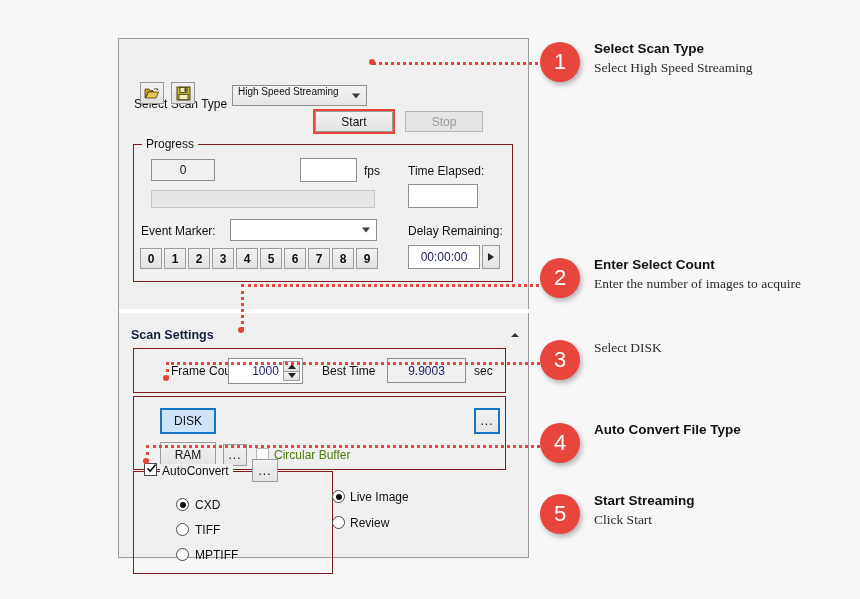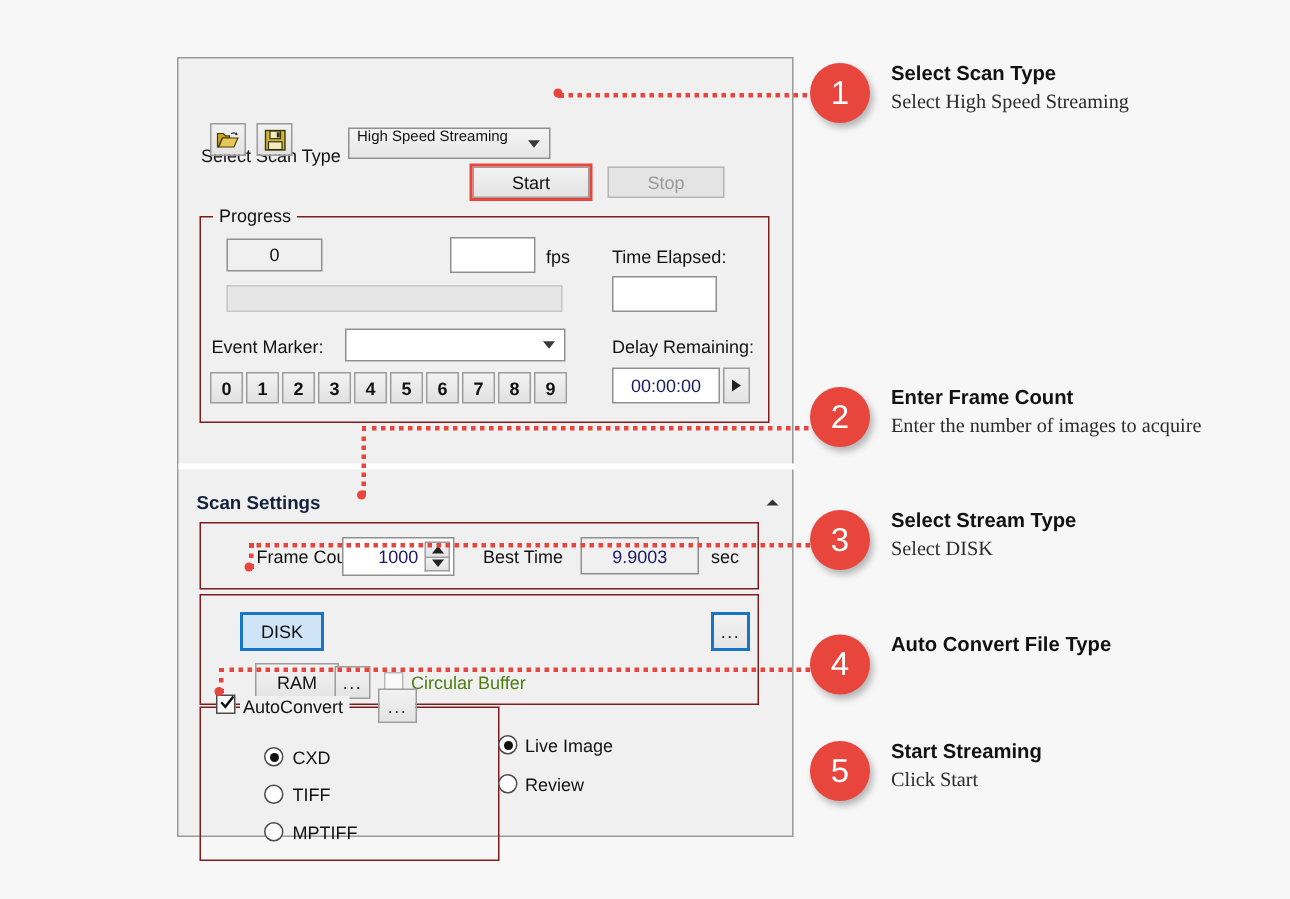--- a/index.html
+++ b/index.html
@@ -332,21 +332,21 @@
         </div>
         <div class="wtxt abs" style="left:188px; top:15px;">Best Time</div>
         <div class="wfield readonly center abs" style="left:253px; top:9px; width:79px; height:25px; color:#1a1a66;">9.9003</div>
         <div class="wtxt abs" style="left:340px; top:15px;">sec</div>
       </div>
 
       <div class="groupbox" style="left:14px; top:357px; width:373px; height:74px;">
         <div class="btn-disk abs" style="left:26px; top:11px; width:56px; height:26px;">DISK</div>
         <div class="btn-ellipsis-blue abs" style="left:340px; top:11px; width:26px; height:26px;">...</div>
 
-        <div class="wbtn abs" style="left:26px; top:45px; width:56px; height:26px;margin-left:10px;">RAM</div>
+        <div class="wbtn abs" style="left:26px; top:45px; width:56px; height:26px;">RAM</div>
         <div class="wbtn abs" style="left:89px; top:47px; width:24px; height:22px; letter-spacing:1px;">...</div>
         <div class="cbox disabled" style="left:122px; top:51px;"></div>
         <div class="wtxt abs label-dim" style="left:140px; top:51px;">Circular Buffer</div>
       </div>
 
       <div class="groupbox" style="left:14px; top:432px; width:200px; height:103px;">
         <div class="group-legend" style="left:26px; padding-left:2px;">AutoConvert</div>
         <div class="cbox" style="left:10px; top:-9px;">
           <svg class="tick" viewBox="0 0 11 11">
             <path d="M1.5 5.2 L4.2 8.2 L9.6 1.4" fill="none" stroke="#111" stroke-width="1.6"></path>
@@ -396,29 +396,28 @@
     <div class="callout-badge">1</div>
     <div class="callout-text">
       <div class="callout-title">Select Scan Type</div>
       <div class="callout-body">Select High Speed Streaming</div>
     </div>
   </div>
 
   <div class="callout" style="left:540px; top:258px;">
     <div class="callout-badge">2</div>
     <div class="callout-text">
-      <div class="callout-title">Enter Frame Count</div>
+      <div class="callout-title">Enter Select Count</div>
       <div class="callout-body">Enter the number of images to acquire</div>
     </div>
   </div>
 
   <div class="callout" style="left:540px; top:340px;">
     <div class="callout-badge">3</div>
     <div class="callout-text">
-      <div class="callout-title">Select Stream Type</div>
       <div class="callout-body">Select DISK</div>
     </div>
   </div>
 
   <div class="callout" style="left:540px; top:423px;">
     <div class="callout-badge">4</div>
     <div class="callout-text">
       <div class="callout-title">Auto Convert File Type</div>
     </div>
   </div>

